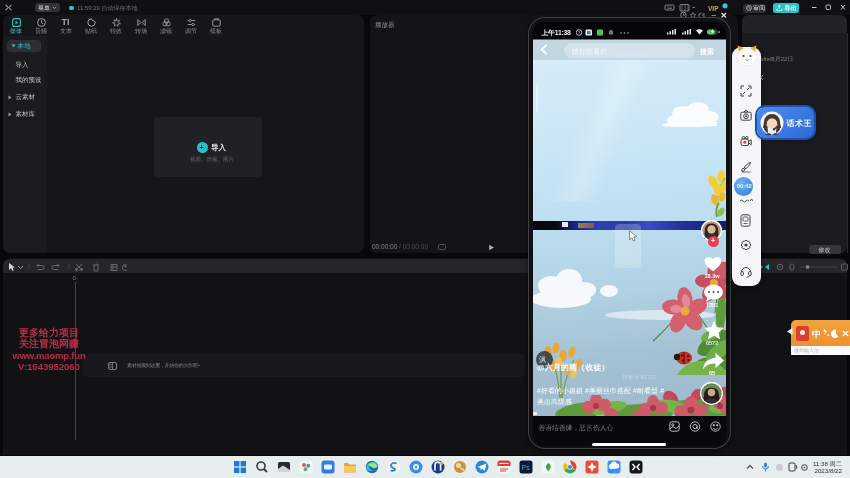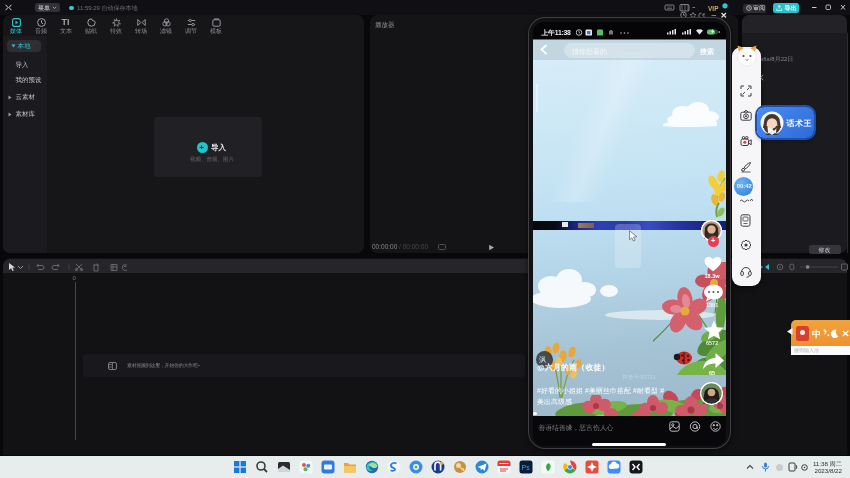--- a/index.html
+++ b/index.html
@@ -167,20 +167,23 @@
 
  <span class="abs" style="left:72.5px;top:274.5px;font-size:6px;color:#77777d">0</span>
  <div class="abs" style="left:75px;top:282px;width:1px;height:158px;background:#46464c"></div>
 
  <div class="abs" style="left:83px;top:354px;width:442px;height:23px;background:#19191d;border-radius:4px"></div>
  <svg class="abs" style="left:108px;top:361.5px" width="9" height="8" viewBox="0 0 9 8">
         <rect x="0.5" y="0.5" width="8" height="7" rx="1.5" stroke="#88888e" stroke-width="0.9" fill="none"></rect>
         <path d="M4.5 0.5 V7.5 M0.5 2.6 H4.5 M0.5 5 H4.5" stroke="#88888e" stroke-width="0.7"></path>
       </svg>
  <span class="abs" style="left:127px;top:361.5px;font-size:5px;letter-spacing:-0.3px;color:#828288">素材拖拽到这里，开始你的大作吧~</span>
+</div>
+<div id="watermark" style="position:absolute;left:0;top:326.5px;width:98px;text-align:center;color:#b52d48;font-weight:bold;font-size:10px;line-height:11.6px">
+更多给力项目<br>关注冒泡网赚<br><span style="font-size:9.5px;letter-spacing:-0.2px">www.maomp.fun</span><br><span style="font-size:9.5px">V:1543952060</span>
 </div>
 
 <div class="abs" style="left:0;top:456px;width:850px;height:22px;background:#e7ecec"></div>
 <div id="taskbar">
  <svg class="abs" style="left:233px;top:460px" width="14" height="14" viewBox="0 0 14 14">
         <rect x="1" y="1" width="5.4" height="5.4" fill="#1e78d7"></rect>
         <rect x="7.6" y="1" width="5.4" height="5.4" fill="#1e78d7"></rect>
         <rect x="1" y="7.6" width="5.4" height="5.4" fill="#1e78d7"></rect>
         <rect x="7.6" y="7.6" width="5.4" height="5.4" fill="#1e78d7"></rect>
       </svg>

